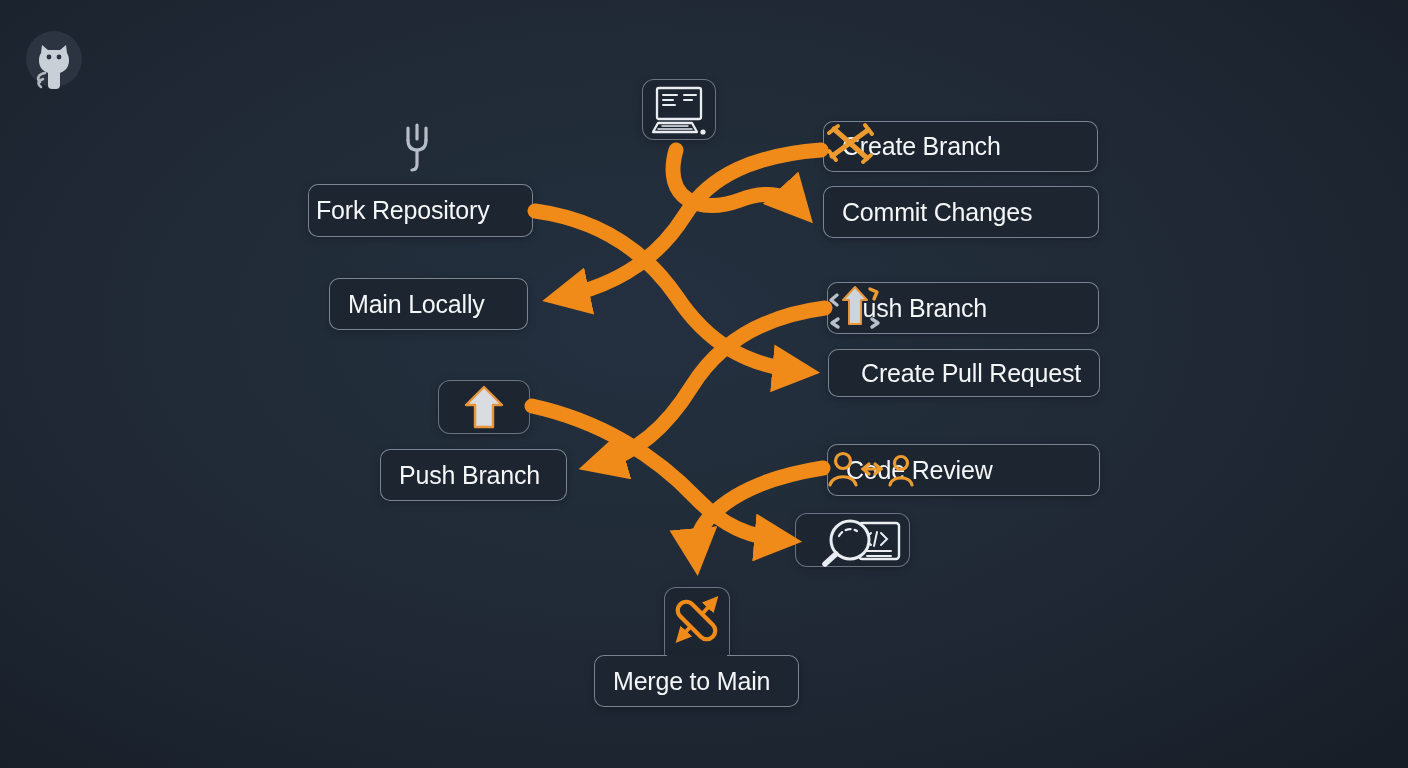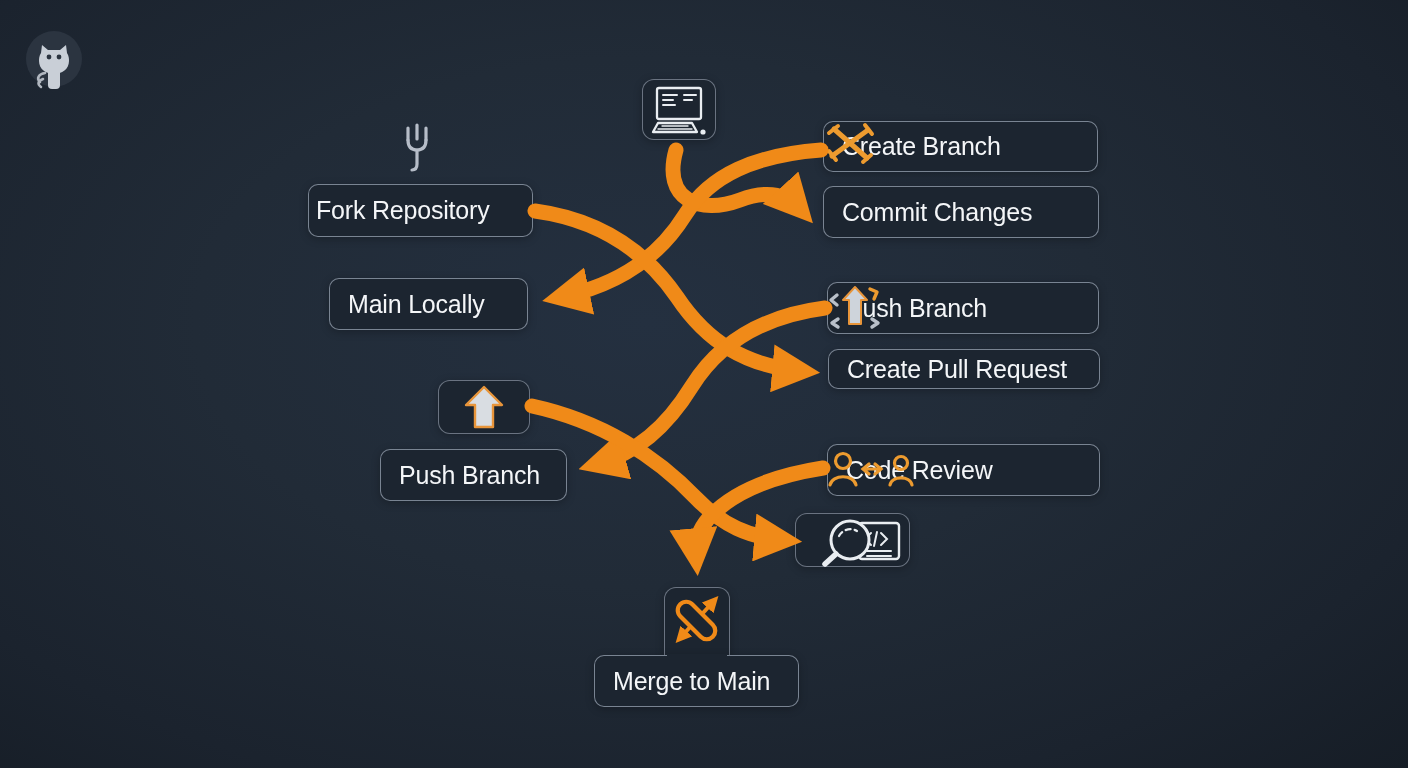--- a/index.html
+++ b/index.html
@@ -155,21 +155,21 @@
       <polygon points="27,4 39,17 33,17 33,41 21,41 21,17 15,17" fill="#ced4db" stroke="#e8953a" stroke-width="2" stroke-linejoin="round"></polygon>
       <g fill="none" stroke-width="3.4" stroke-linecap="round" stroke-linejoin="round">
         <path d="M9 12 l-6 5 6 5" stroke="#b9c0c9"></path>
         <path d="M42 6 l7 3 -3 7" stroke="#ED9B2F"></path>
         <path d="M10 36 l-6 4 6 4" stroke="#b9c0c9"></path>
         <path d="M44 36 l6 4 -6 4" stroke="#b9c0c9"></path>
       </g>
     </svg>
   </div>
 
-  <div class="node z20" style="left:828px;top:349px;width:272px;height:40px;">
+  <div class="node z20" style="left:828px;top:349px;width:272px;height:48px;justify-content:flex-end;">
     <span class="lbl">Create Pull Request</span>
   </div>
 
   <div class="node spread z20" style="left:827px;top:444px;width:273px;height:52px;">
     <span class="lbl">Code Review</span>
     <svg width="88" height="44" viewBox="0 0 88 44">
       <g fill="none" stroke="#ED9B2F" stroke-width="3.2" stroke-linecap="round">
         <circle cx="15" cy="16" r="7.5"></circle>
         <path d="M2 40 c2 -11 24 -11 26 0"></path>
         <circle cx="73" cy="18" r="6.5"></circle>

